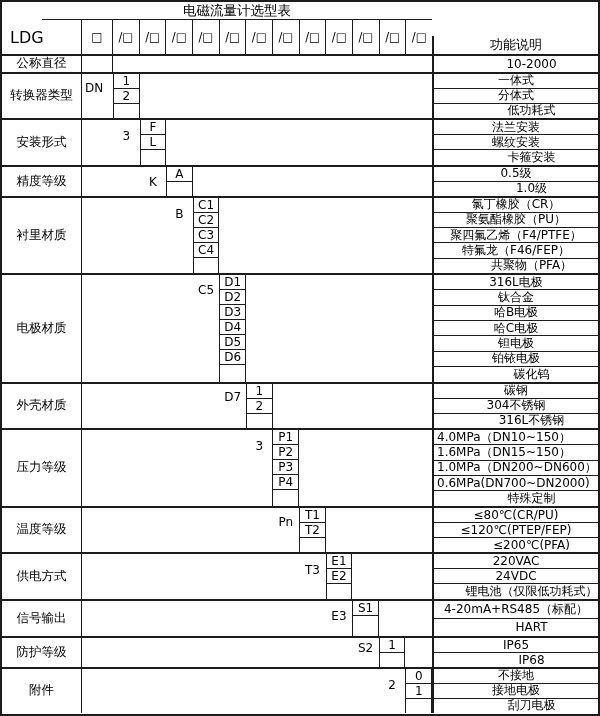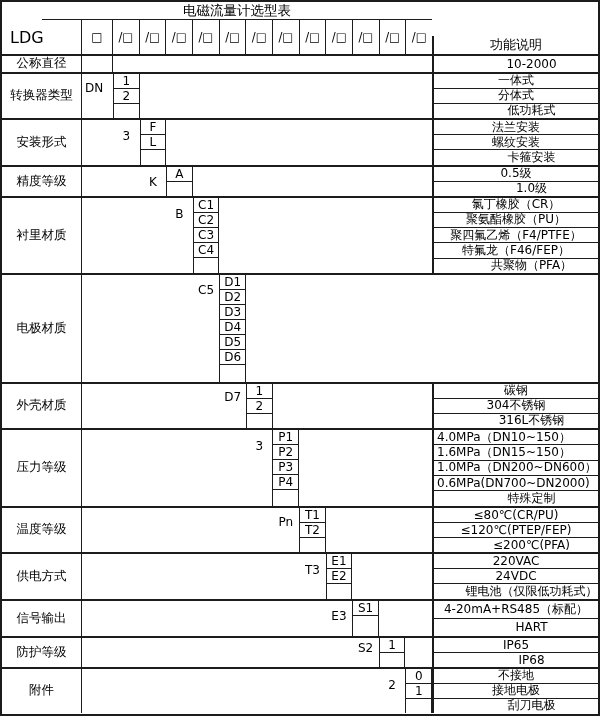--- a/index.html
+++ b/index.html
@@ -164,20 +164,29 @@
     <div class="codes">
           <div class="code-cell">D1</div>
           <div class="code-cell">D2</div>
           <div class="code-cell">D3</div>
           <div class="code-cell">D4</div>
           <div class="code-cell">D5</div>
           <div class="code-cell">D6</div>
           <div class="code-cell">D7</div>
         </div>
     <div class="filler-right"></div>
+    <div class="descs">
+          <div class="desc-cell">316L电极</div>
+          <div class="desc-cell">钛合金</div>
+          <div class="desc-cell">哈B电极</div>
+          <div class="desc-cell">哈C电极</div>
+          <div class="desc-cell">钽电极</div>
+          <div class="desc-cell">铂铱电极</div>
+          <div class="desc-cell">碳化钨</div>
+        </div>
   </div>
       <div class="block" style="height: 46.5px;">
     <div class="block-label">外壳材质</div>
     <div class="filler-left" style="width: 163.915px;"></div>
     <div class="codes">
           <div class="code-cell">1</div>
           <div class="code-cell">2</div>
           <div class="code-cell">3</div>
         </div>
     <div class="filler-right"></div>

